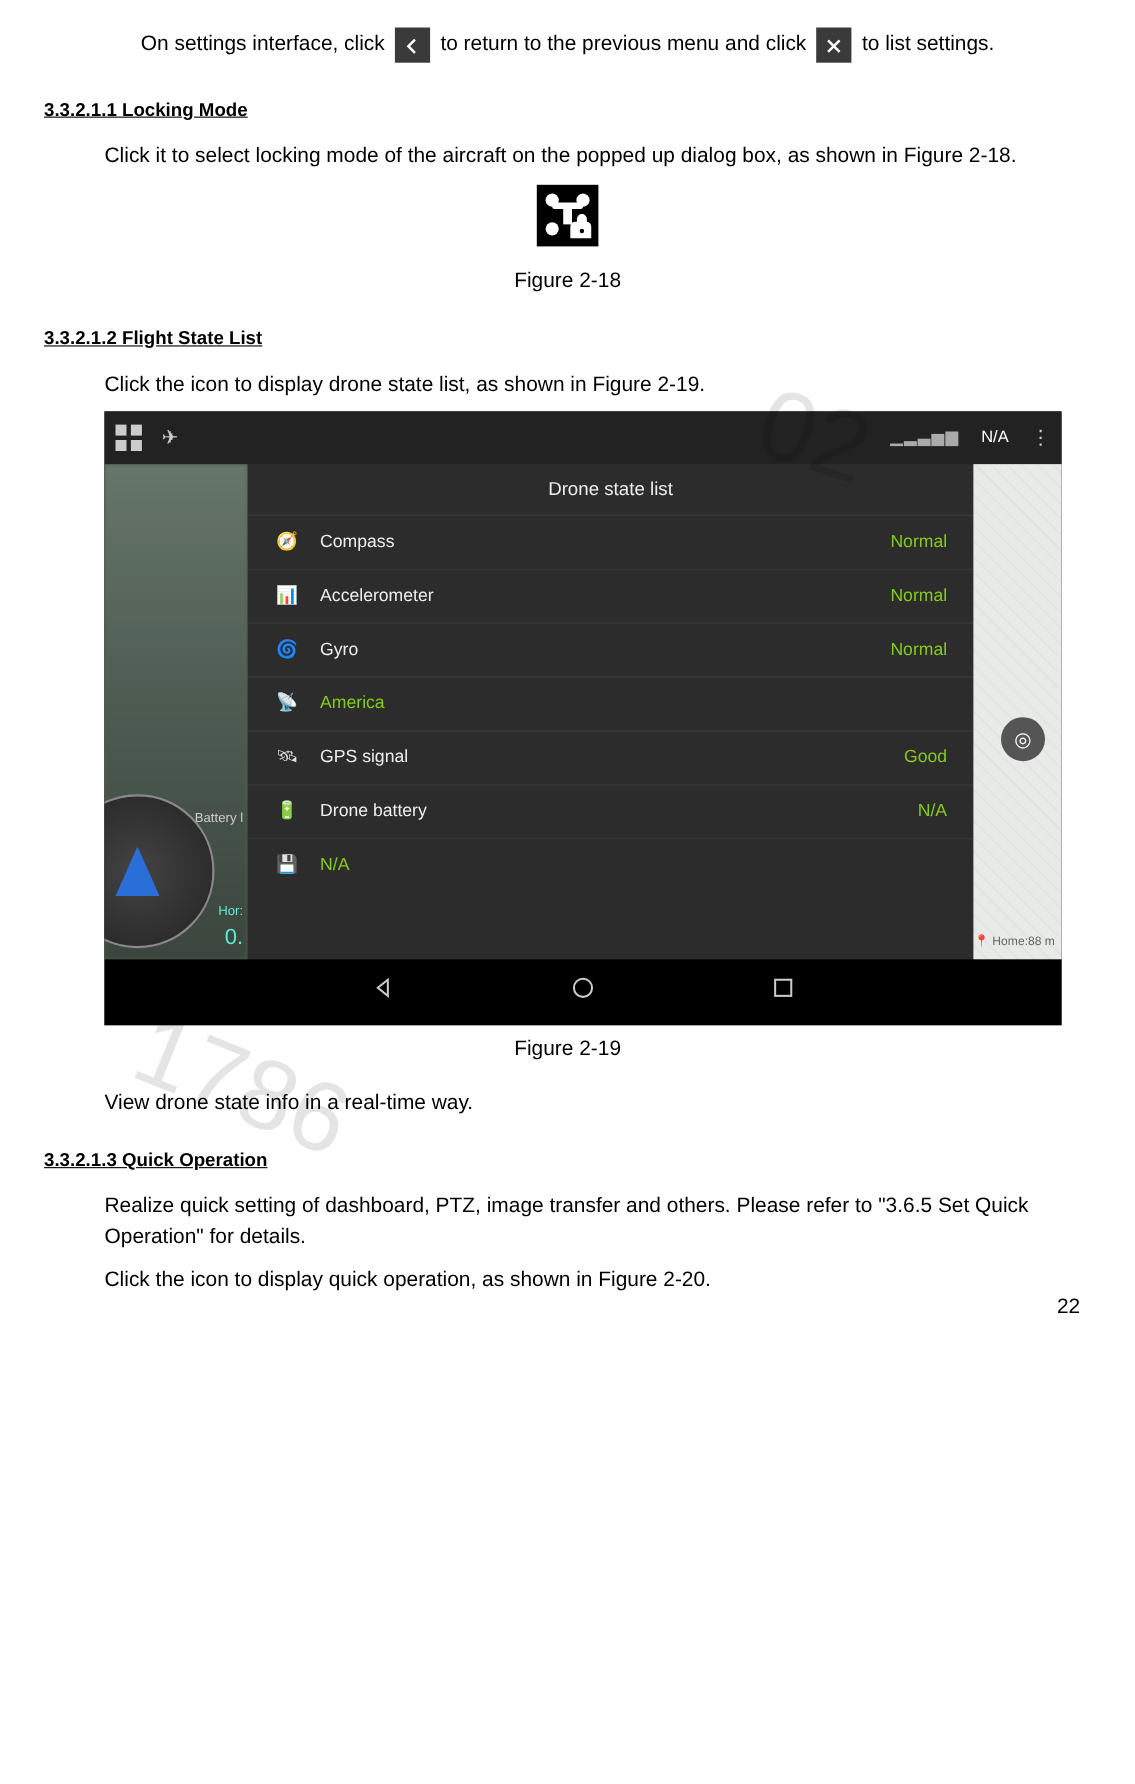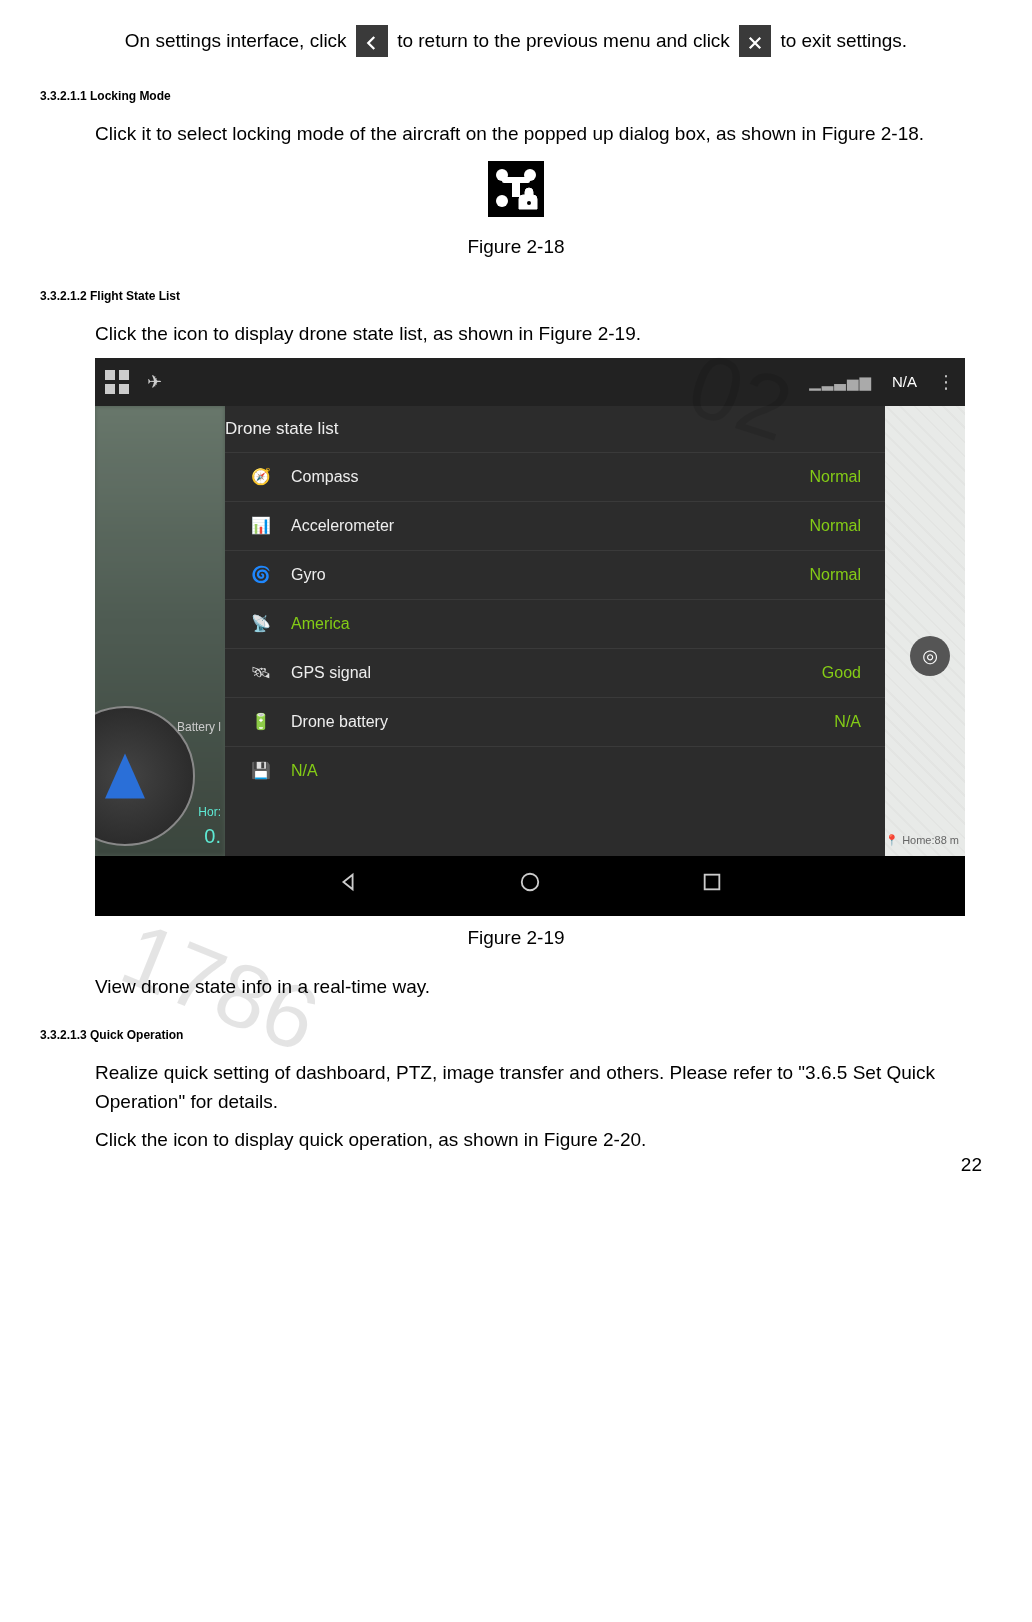--- a/index.html
+++ b/index.html
@@ -25,23 +25,24 @@
     width: 32px;
     height: 32px;
     background: #3a3a3a;
     color: #fff;
     text-align: center;
     line-height: 32px;
     font-size: 20px;
     margin: 0 4px;
   }
   h4.section {
-    font-size: 12px;
+    font-size: 17px;
     font-weight: bold;
     margin: 25px 0 15px 0;
+    text-decoration: underline;
   }
   .body-block {
     padding-left: 55px;
     margin-bottom: 10px;
   }
   .centered-label {
     text-align: center;
     margin: 8px 0 20px 0;
   }
   .locking-icon-wrap {
@@ -176,20 +177,21 @@
     align-items:center;
     gap:3px;
   }
 
   .panel {
     flex: 1;
     background: #2c2c2c;
     padding: 0;
   }
   .panel-title {
+    text-align:center;
     padding: 10px 0;
     color:#eee;
     font-size:17px;
   }
   .panel-row {
     display:flex;
     align-items:center;
     padding: 12px 24px;
     border-top: 1px solid #3a3a3a;
     color:#eee;
@@ -244,21 +246,21 @@
     <svg viewBox="0 0 24 24" width="18" height="18" style="vertical-align:middle">
         <path d="M15 4 L7 12 L15 20" fill="none" stroke="#fff" stroke-width="3"></path>
       </svg>
   </span>
   <span class="txt"> to return to the previous menu and click </span>
   <span class="inline-icon">
     <svg viewBox="0 0 24 24" width="18" height="18" style="vertical-align:middle">
         <path d="M5 5 L19 19 M19 5 L5 19" fill="none" stroke="#fff" stroke-width="3"></path>
       </svg>
   </span>
-  <span class="txt"> to exit settings.</span>
+  <span class="txt"> to list settings.</span>
 </p>
 
 <h4 class="section">3.3.2.1.1 Locking Mode</h4>
 <p class="body-block">Click it to select locking mode of the aircraft on the popped up dialog box, as shown in Figure 2-18.</p>
 <div class="locking-icon-wrap">
   <span class="locking-icon">
     <svg viewBox="0 0 56 56">
         <g fill="#fff">
       <rect x="14" y="16" width="28" height="6" rx="2"></rect>
       <rect x="24" y="22" width="8" height="14"></rect>

